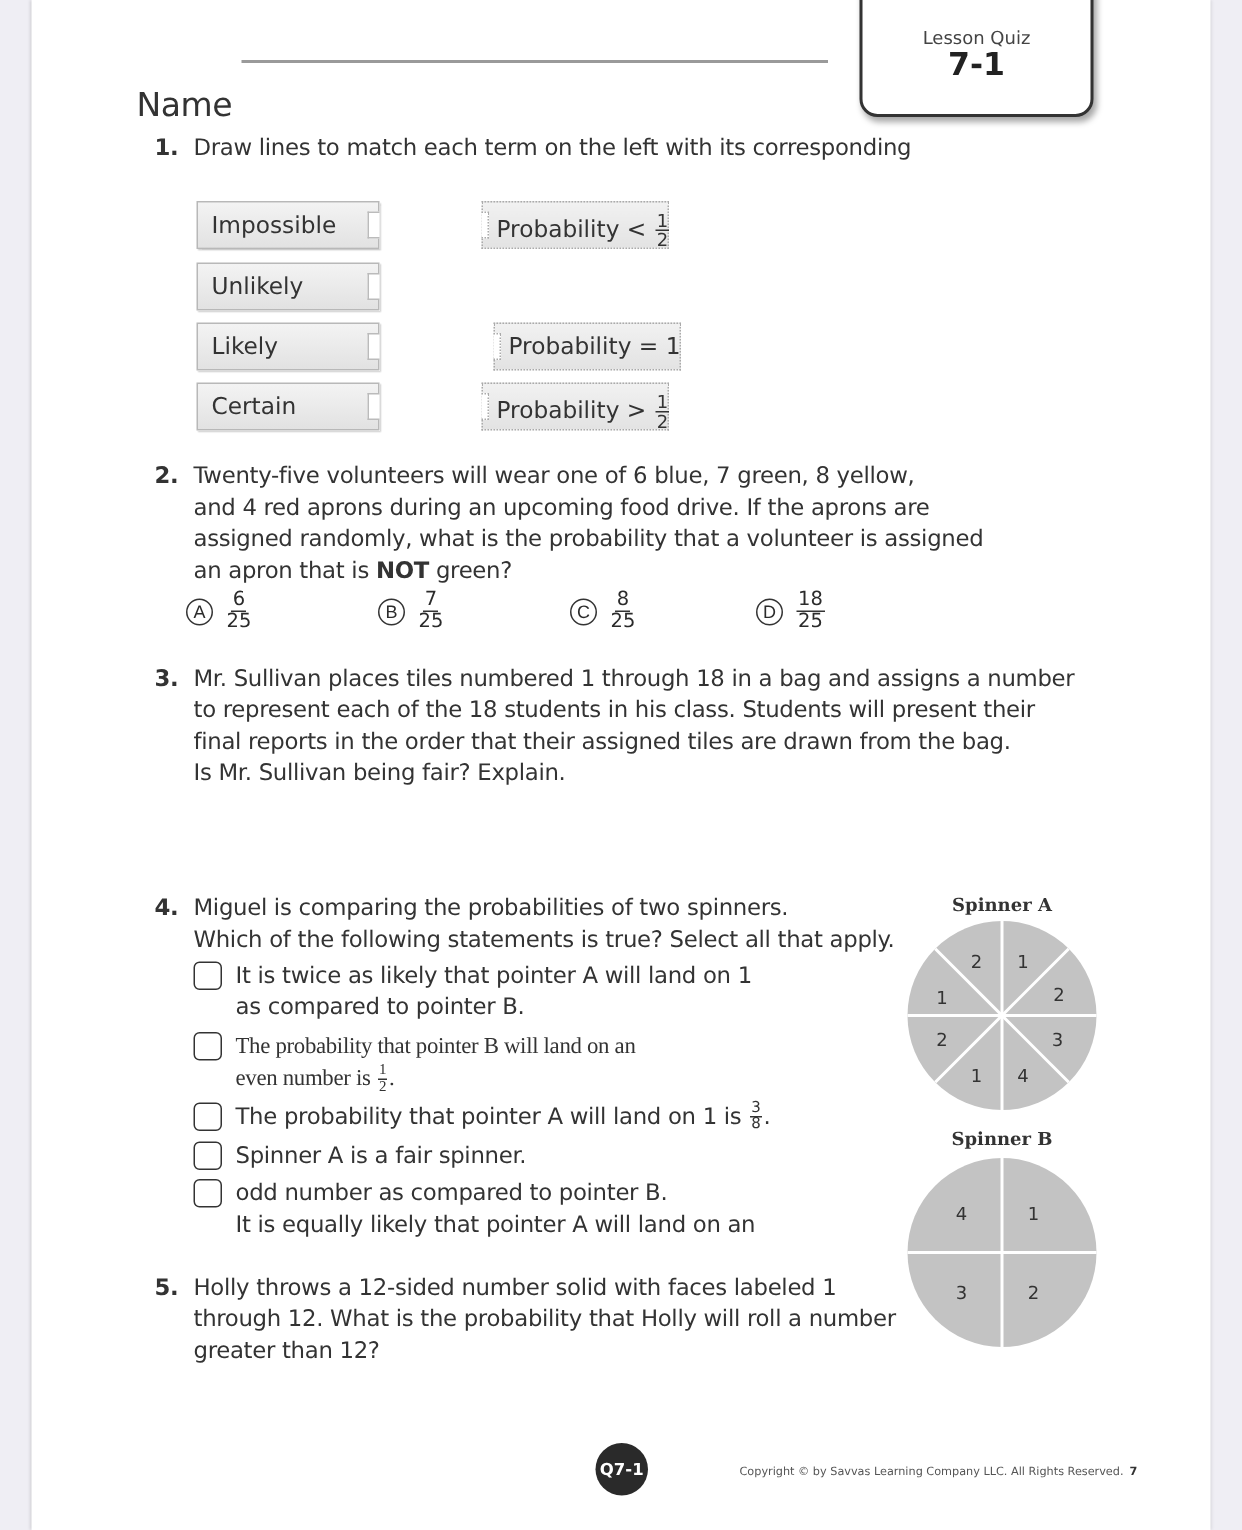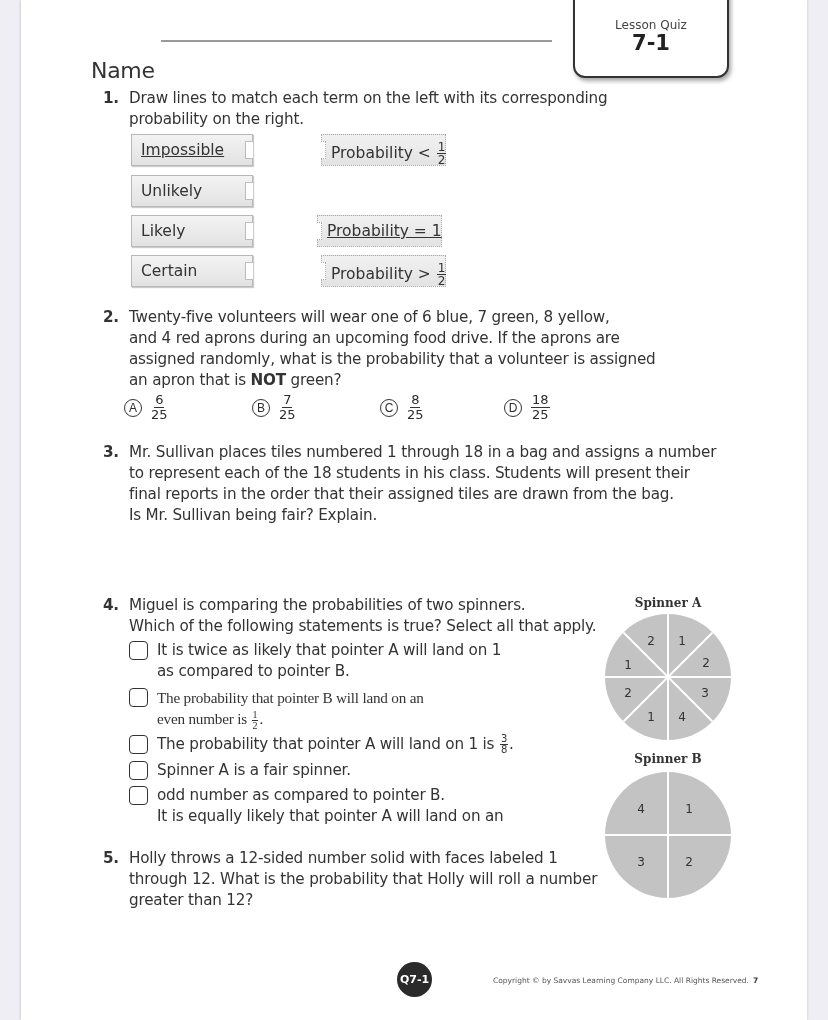--- a/index.html
+++ b/index.html
@@ -50,37 +50,36 @@
   <div class="abs name-line"></div>
 
   <div class="abs quiz-box">
     <div class="qlabel">Lesson Quiz</div>
     <div class="qnum">7-1</div>
   </div>
 
   <div class="q qtext" style="top:88px;">
     <span class="qnum-b">1.</span>
     <div>Draw lines to match each term on the left with its corresponding</div>
-    <div>probability on the right.</div>
-  </div>
-
-  <div class="term" style="left:110px; top:134px;text-decoration:underline;"><span>Impossible</span><span class="notch"></span></div>
+  </div>
+
+  <div class="term" style="left:110px; top:134px;"><span>Impossible</span><span class="notch"></span></div>
   <div class="term" style="left:110px; top:175px;"><span>Unlikely</span><span class="notch"></span></div>
   <div class="term" style="left:110px; top:215px;"><span>Likely</span><span class="notch"></span></div>
   <div class="term" style="left:110px; top:255px;"><span>Certain</span><span class="notch"></span></div>
 
   <div class="prob" style="left:300px; top:134px;text-align:center;">
     <span class="notch-l"></span>
     <span>Probability &lt;</span>
     <span class="frac">
         <span class="num">1</span>
         <span>2</span>
       </span>
   </div>
-  <div class="prob" style="left:296px; top:215px;text-decoration:underline;">
+  <div class="prob" style="left:308px; top:215px;">
     <span class="notch-l"></span>
     <span>Probability = 1</span>
   </div>
   <div class="prob" style="left:300px; top:255px;">
     <span class="notch-l"></span>
     <span>Probability &gt;</span>
     <span class="frac">
         <span class="num">1</span>
         <span>2</span>
       </span>

